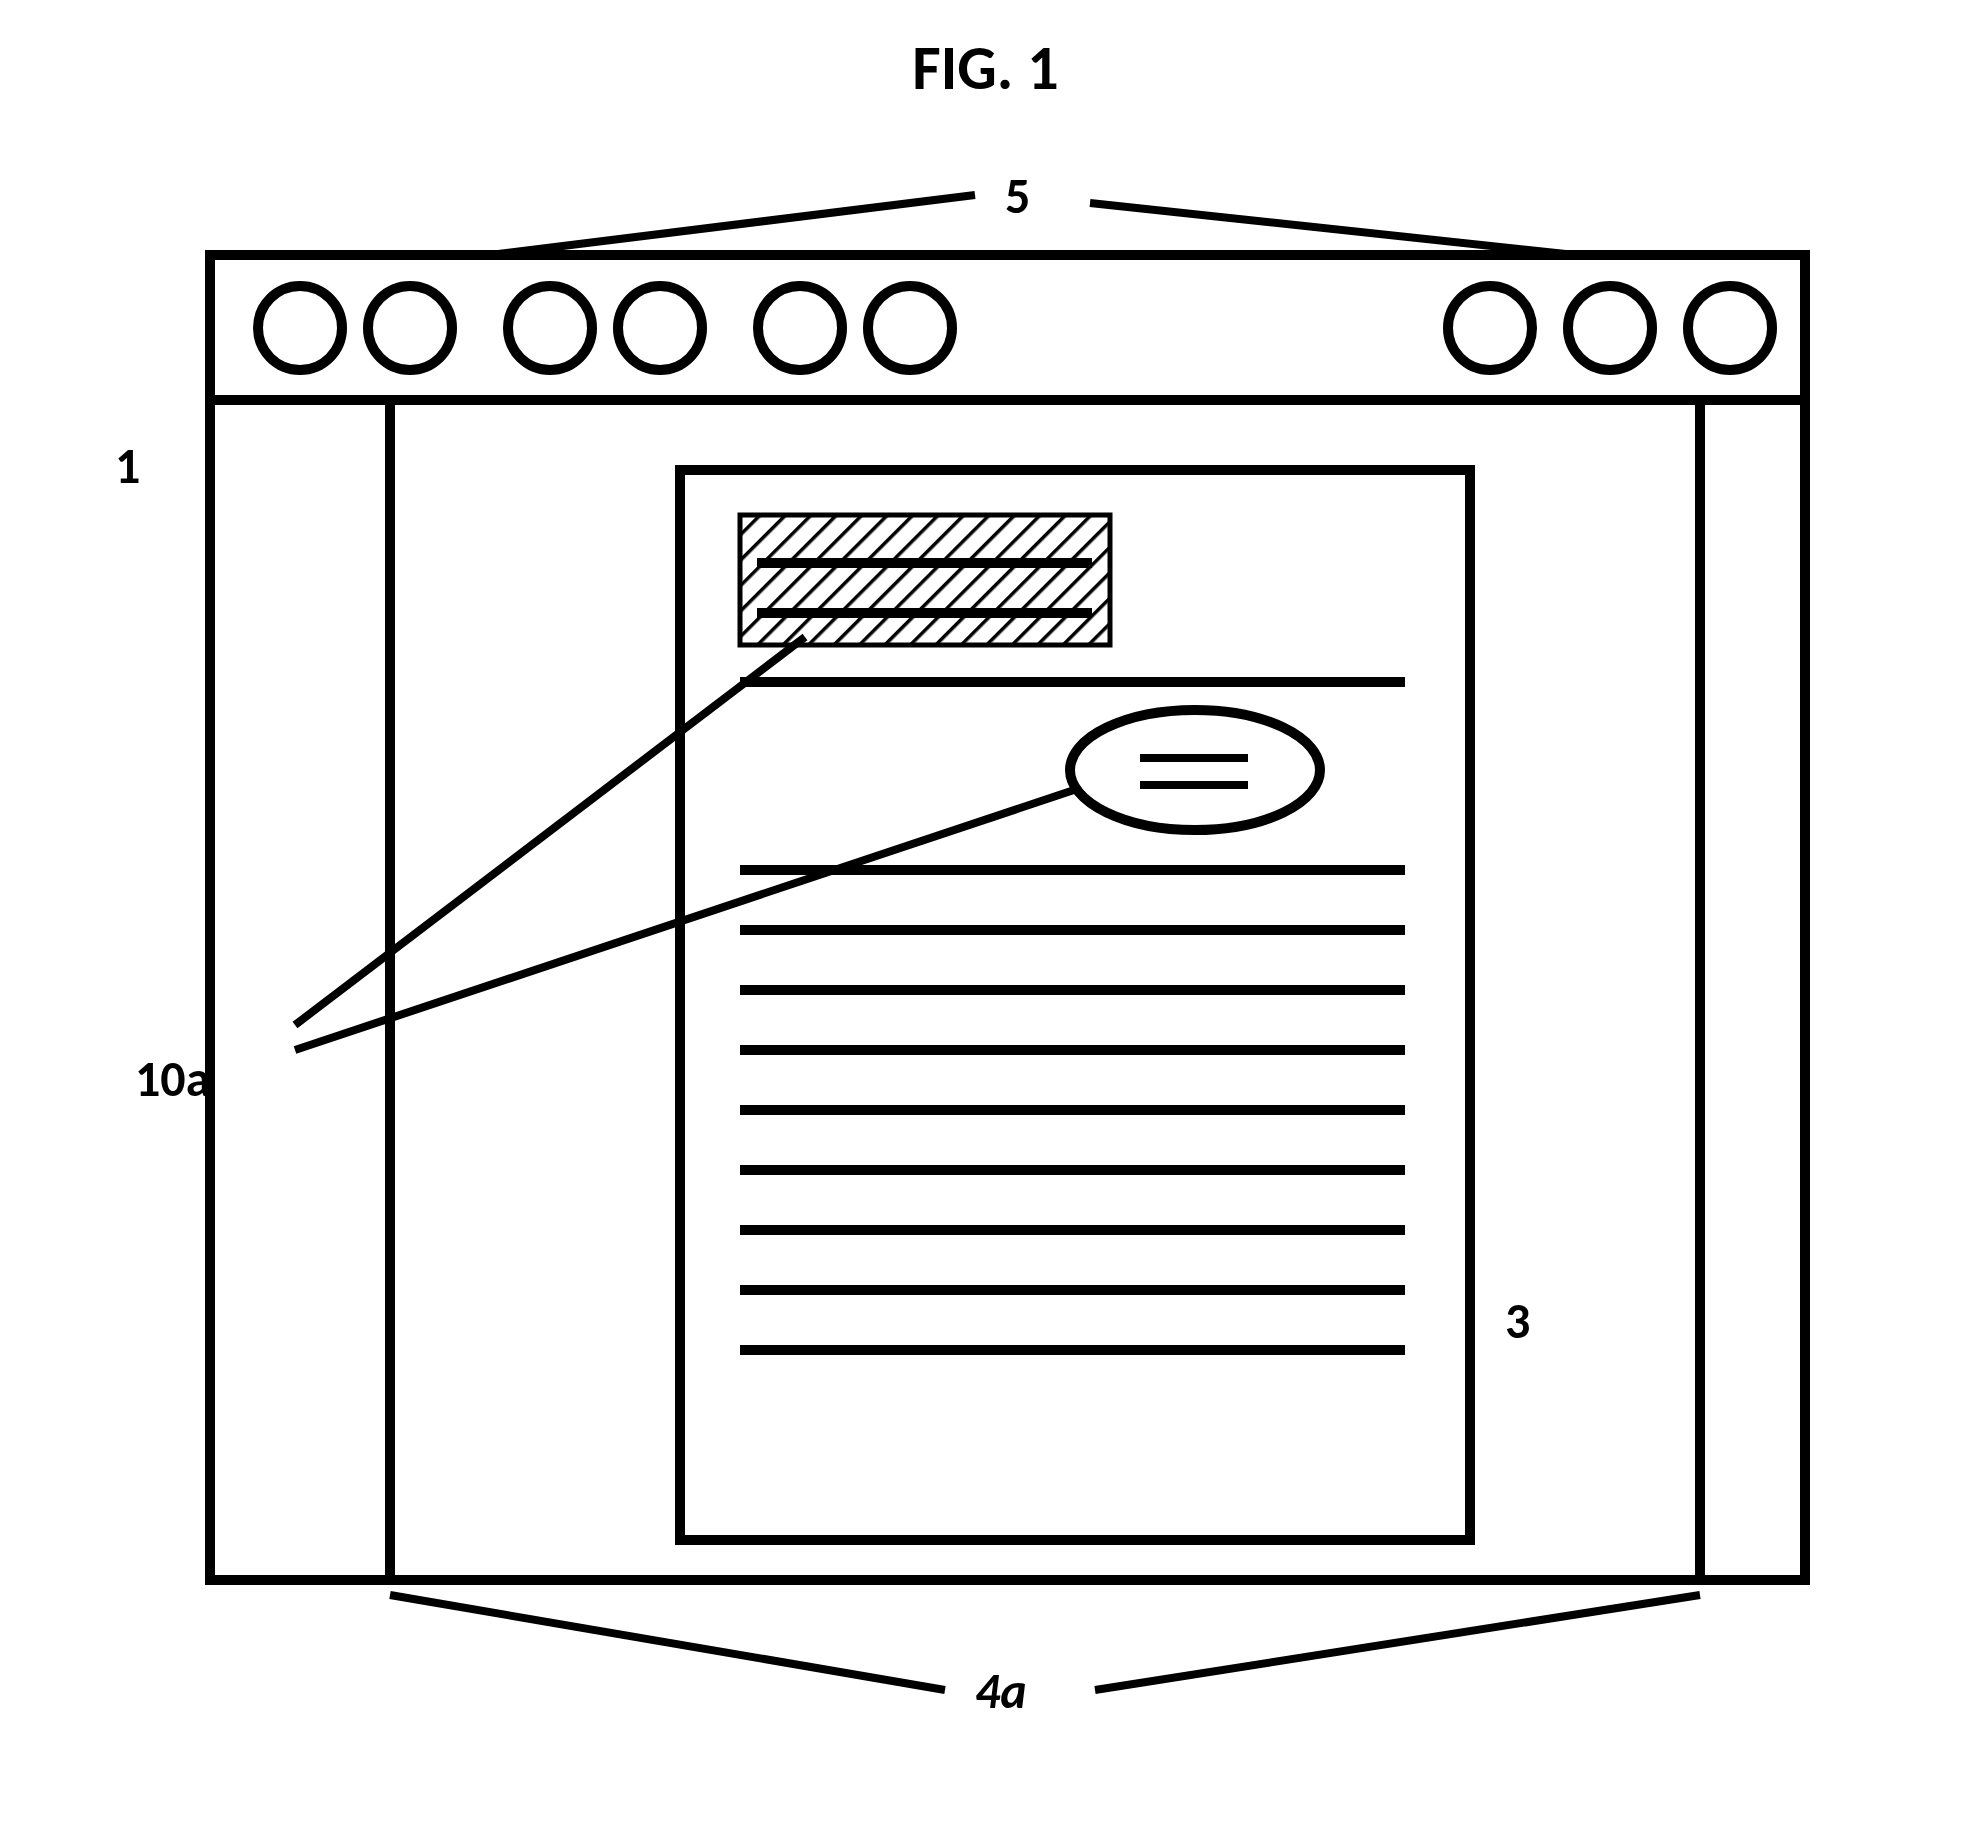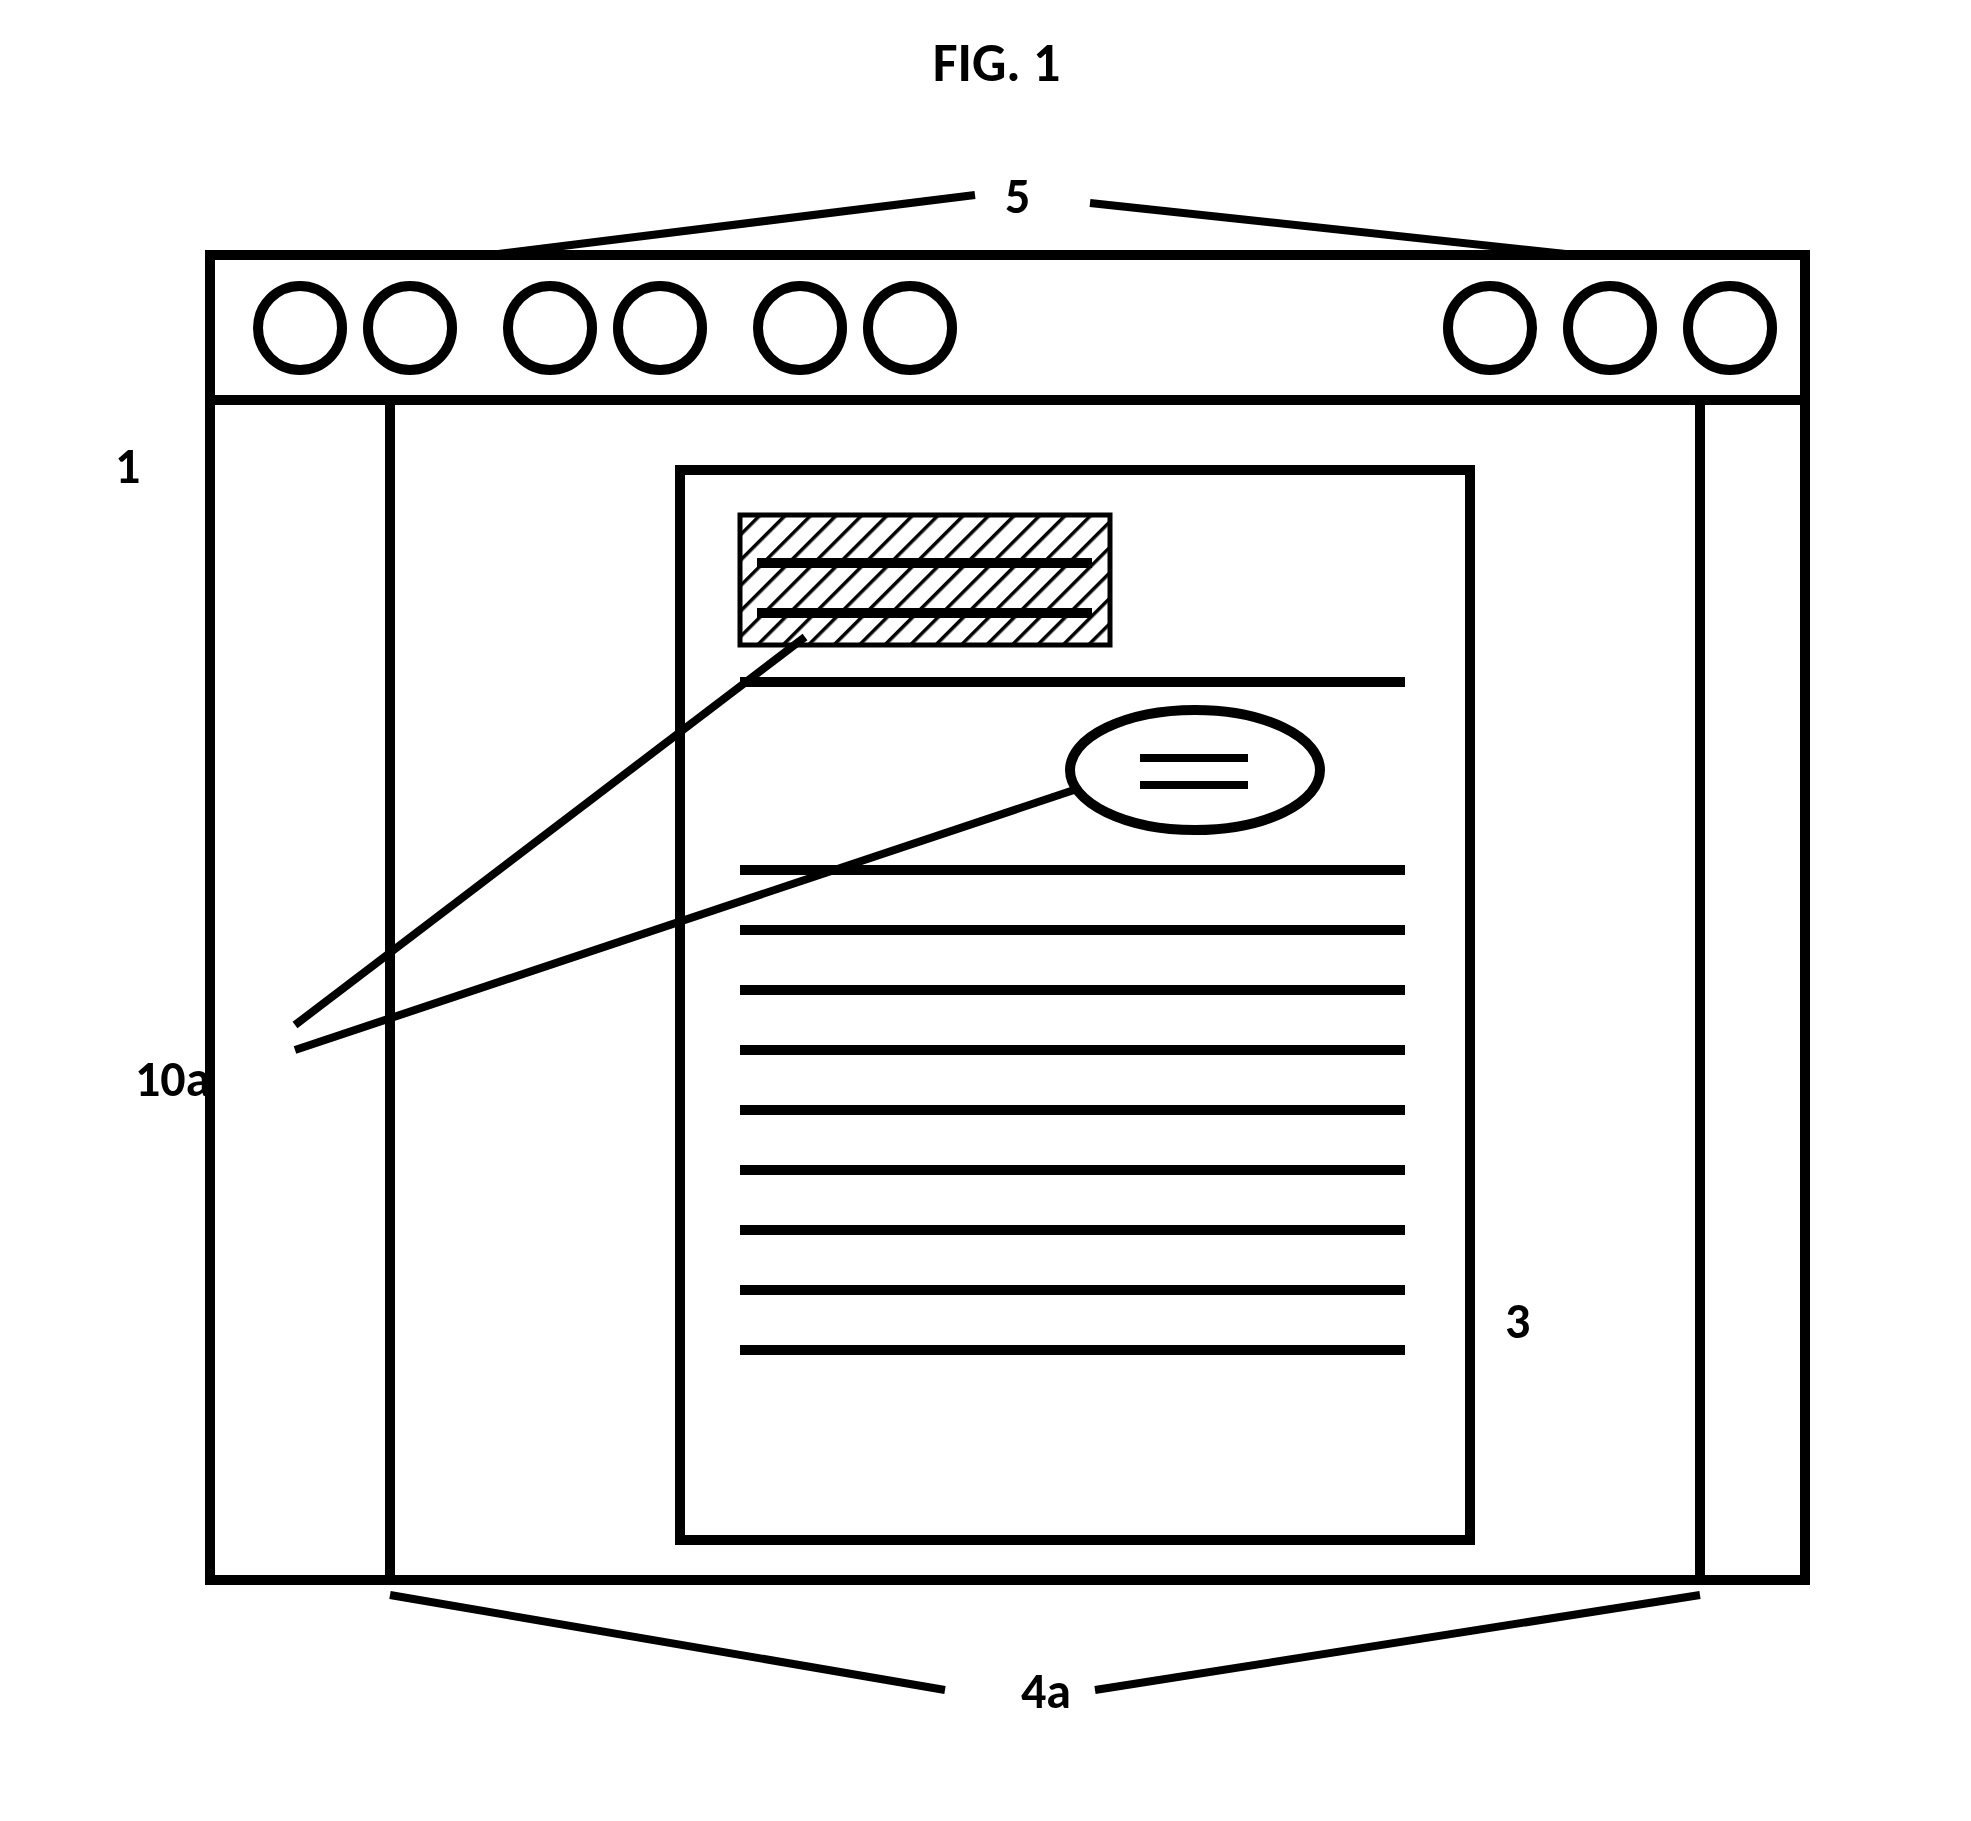--- a/index.html
+++ b/index.html
@@ -8,23 +8,22 @@
       font-family: Calibri, Arial, sans-serif;
       width: 1971px;
       height: 1821px;
       position: relative;
     }
     .figure-title {
       position: absolute;
       top: 30px;
       left: 50%;
       transform: translateX(-50%);
-      font-size: 54px;
+      font-size: 62px;
       font-weight: bold;
-      margin-left: 11px;
     }
     .callout-label {
       position: absolute;
       font-size: 50px;
       font-weight: bold;
     }
     svg {
       position: absolute;
       top: 0;
       left: 0;
@@ -89,14 +88,14 @@
   <line x1="390" y1="1595" x2="945" y2="1690" stroke="black" stroke-width="8"></line>
   <line x1="1095" y1="1690" x2="1700" y2="1595" stroke="black" stroke-width="8"></line>
 
   <line x1="295" y1="1025" x2="805" y2="637" stroke="black" stroke-width="8"></line>
   <line x1="295" y1="1050" x2="1080" y2="788" stroke="black" stroke-width="8"></line>
 </svg>
 
 <div class="callout-label" style="top:165px; left:1005px;">5</div>
 <div class="callout-label" style="top:435px; left:115px;">1</div>
 <div class="callout-label" style="top:1290px; left:1505px;">3</div>
-<div class="callout-label" style="top:1660px; left:1021px;">4a</div>
+<div class="callout-label" style="top:1660px; left:975px;font-style:italic;">4a</div>
 <div class="callout-label" style="top:1048px; left:135px;">10a</div>
 
 </body></html>

